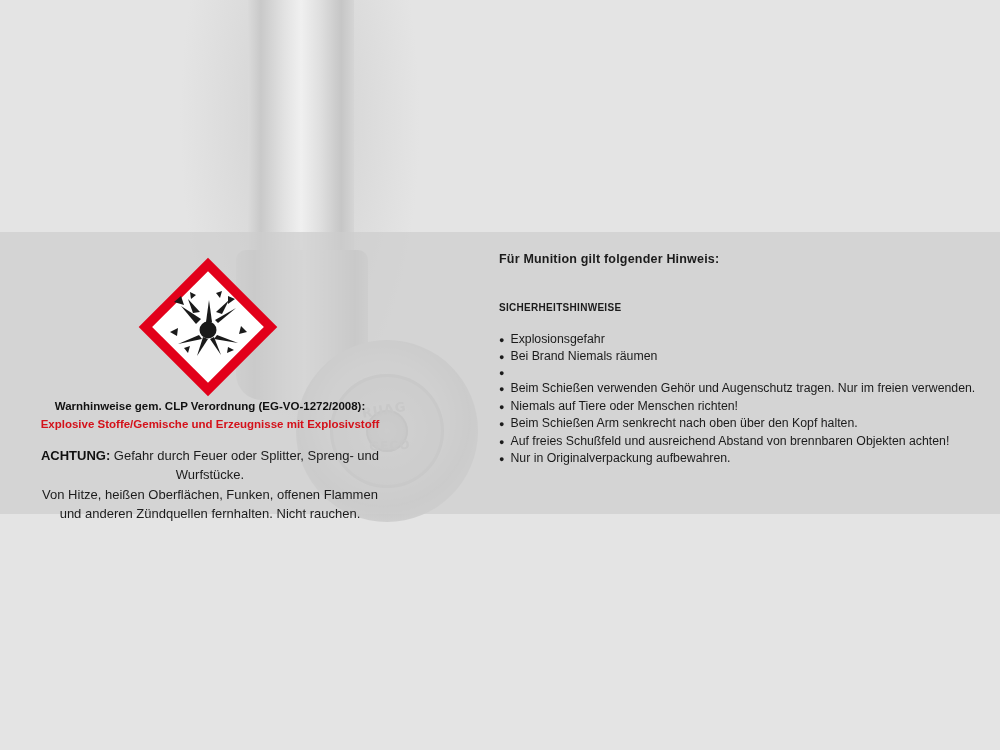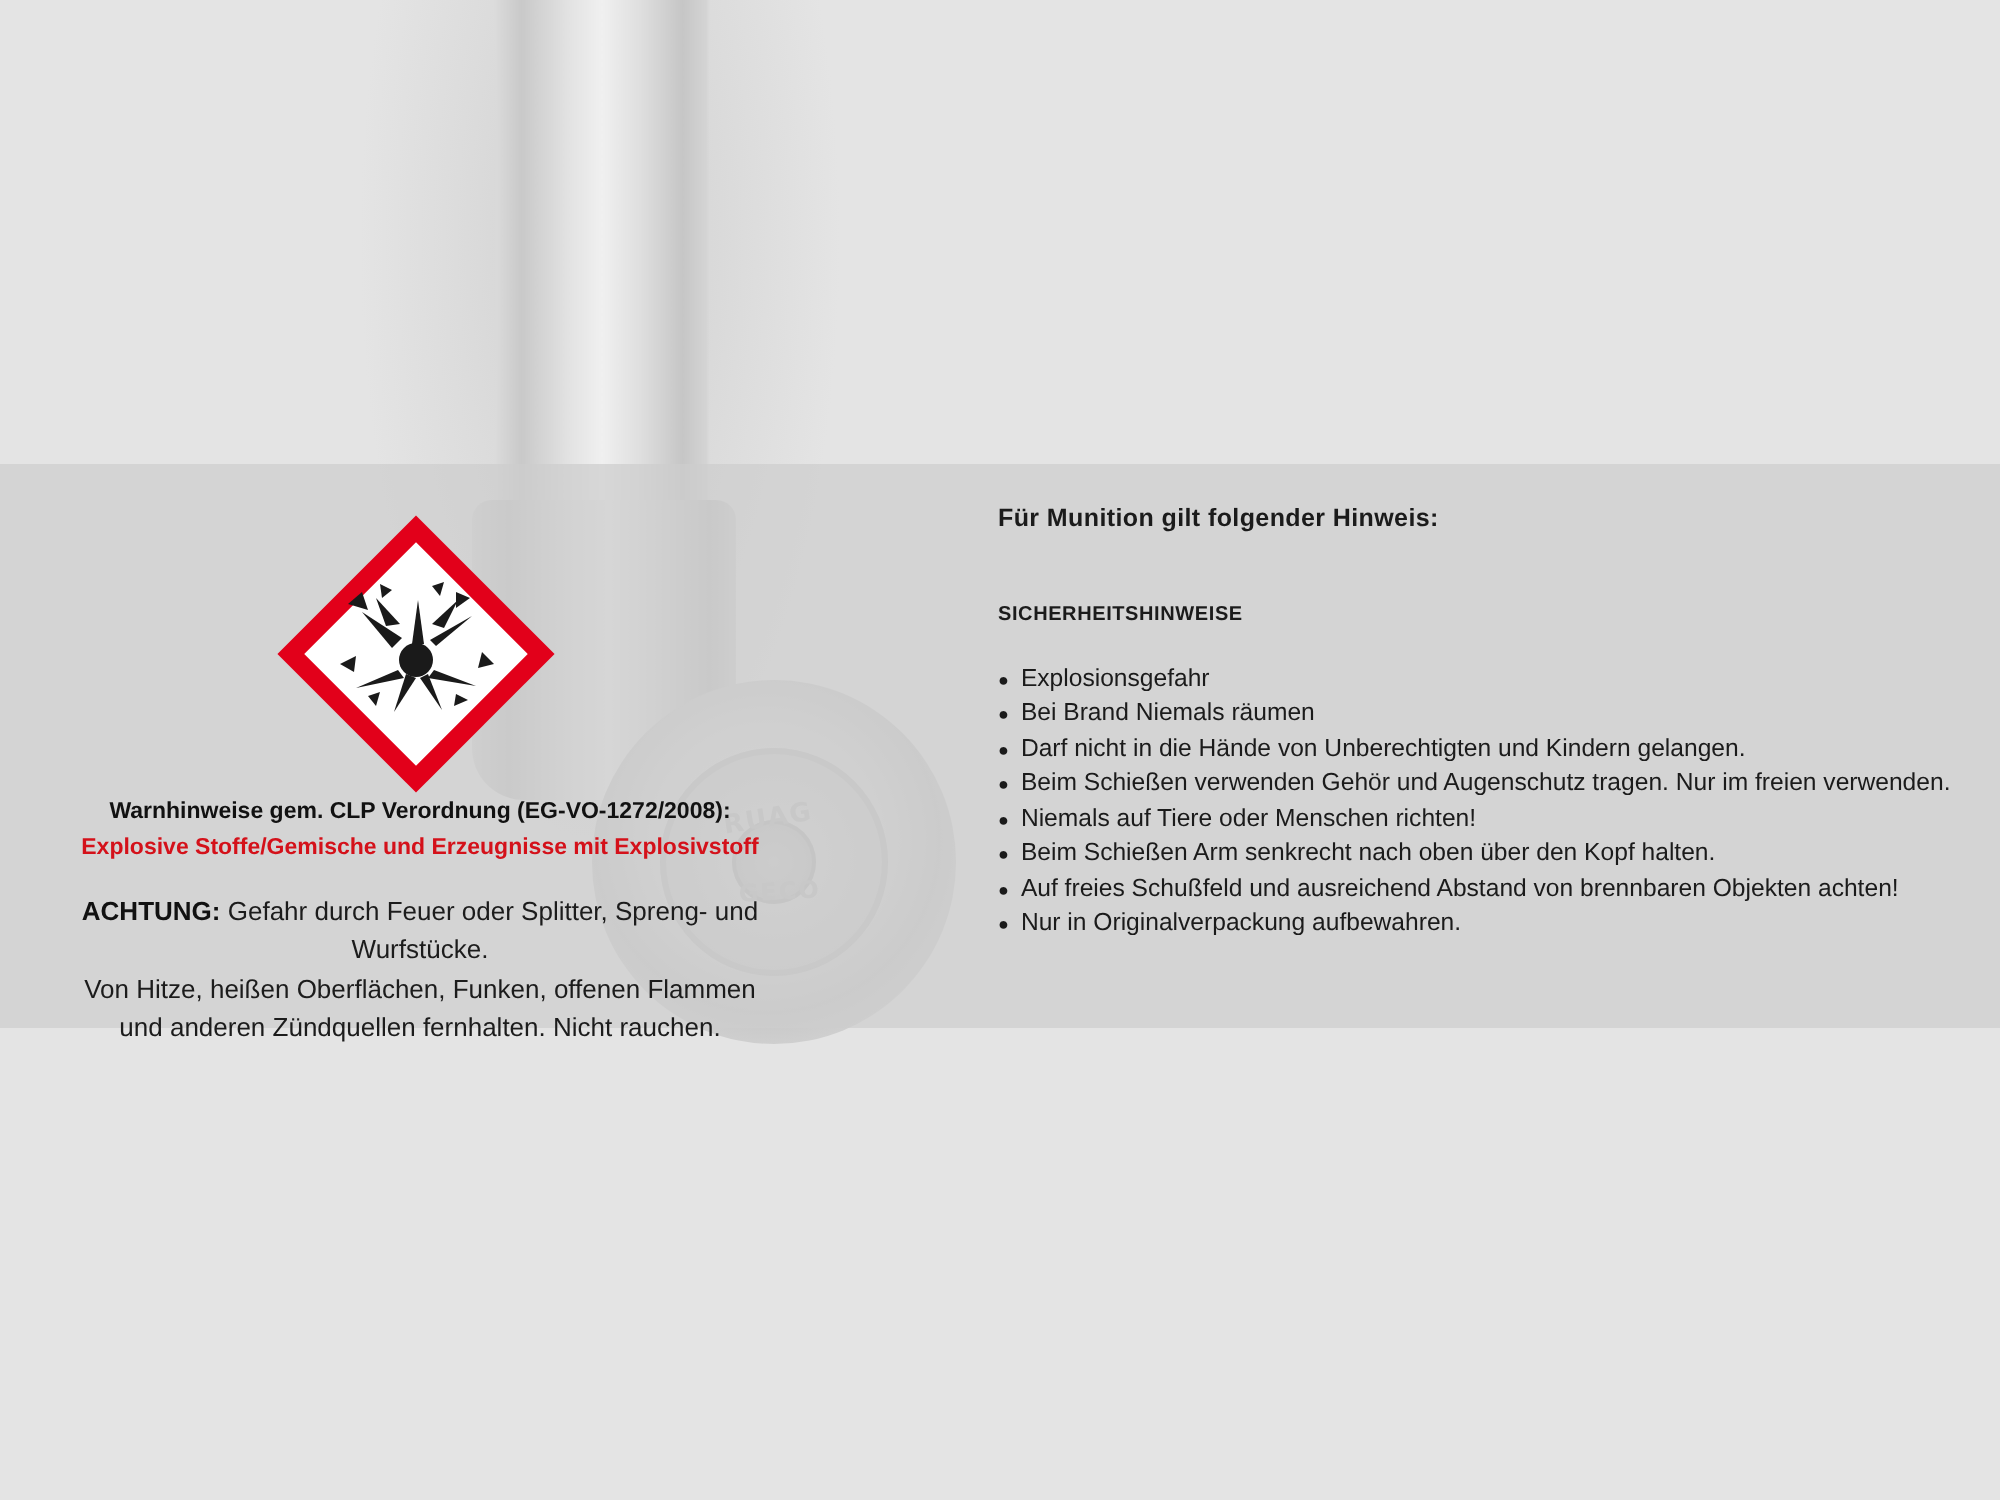--- a/index.html
+++ b/index.html
@@ -251,21 +251,20 @@
       <li>
         <span class="bullet">●</span>
         <span>Explosionsgefahr</span>
       </li>
       <li>
         <span class="bullet">●</span>
         <span>Bei Brand Niemals räumen</span>
       </li>
       <li>
         <span class="bullet">●</span>
-        <span>Darf nicht in die Hände von Unberechtigten und Kindern gelangen.</span>
       </li>
       <li>
         <span class="bullet">●</span>
         <span>Beim Schießen verwenden Gehör und Augenschutz tragen. Nur im freien verwenden.</span>
       </li>
       <li>
         <span class="bullet">●</span>
         <span>Niemals auf Tiere oder Menschen richten!</span>
       </li>
       <li>

